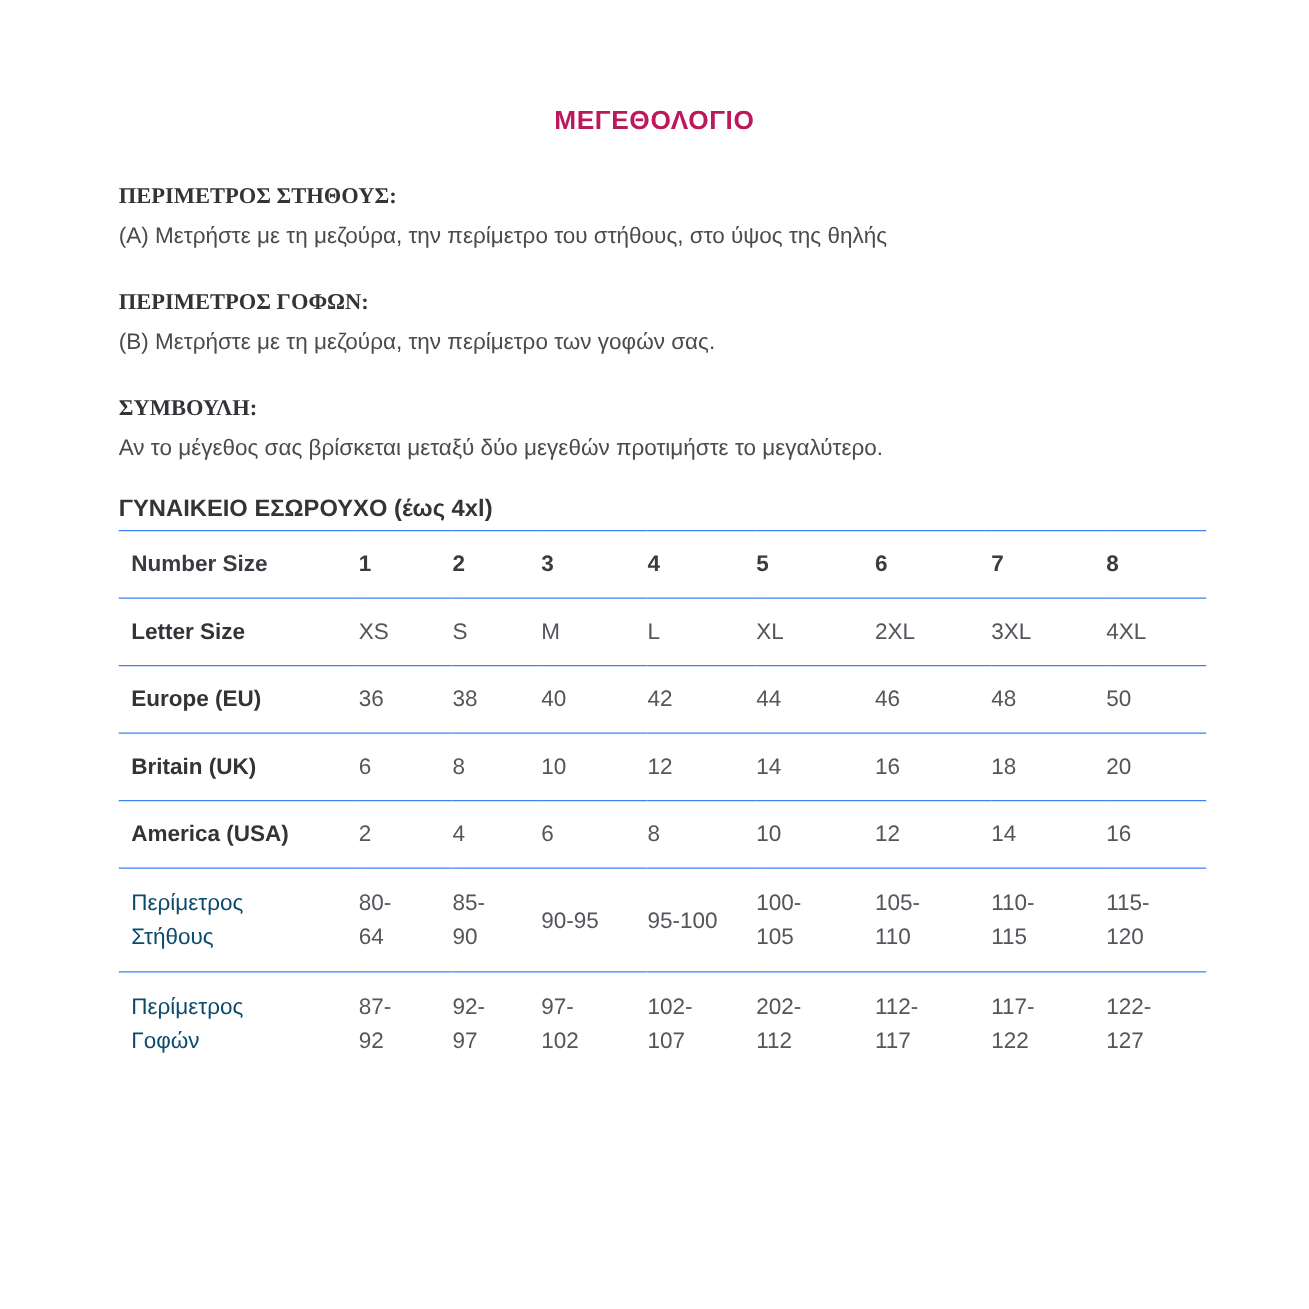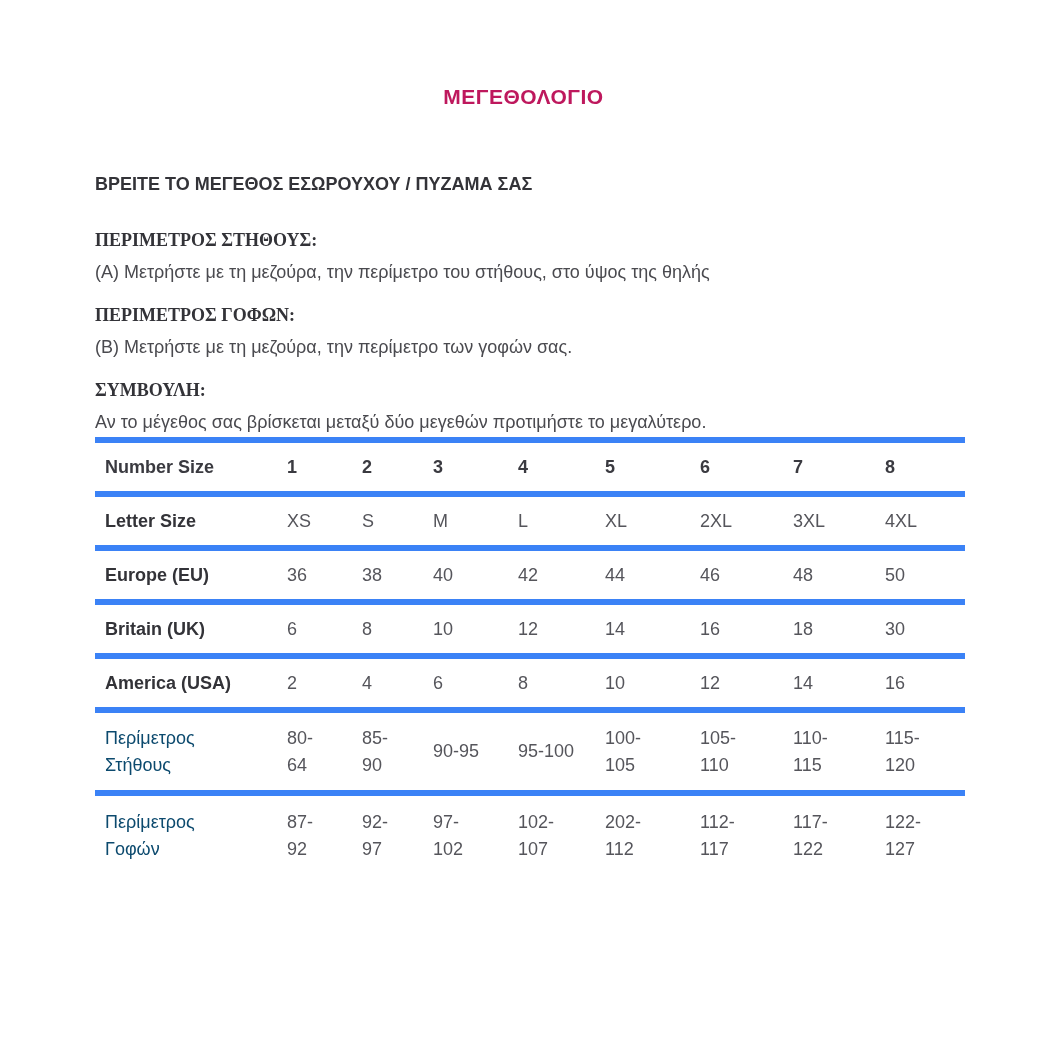--- a/index.html
+++ b/index.html
@@ -27,38 +27,38 @@
   .intro-heading {
     margin-top: 62px;
     font-size: 18px; line-height: 22px;
     font-weight: 700; color: #333338;
   }
   .section-heading {
     margin-top: 34px; margin-bottom: 7px;
     font-size: 18px; line-height: 22px;
     font-weight: 700; color: #333338; font-family: Liberation Serif, serif;
   }
-  .section-heading.tight { margin-top: 17px; }
+  .section-heading.tight { margin-top: 27px; }
   .section-body {
     font-size: 18px; line-height: 29px;
     font-weight: 400; color: #4a4a4f;
   }
 
   .table-heading {
     margin-top: 23px; margin-bottom: 5px;
     font-size: 19px; line-height: 23px;
     font-weight: 700; color: #333338;
   }
 
   table.size-table {
     width: 870px;
     border-collapse: collapse;
     table-layout: fixed;
   }
-  table.size-table tr { border-top: 6px solid #3b82f6; }
+  table.size-table tr { border-top: 1px solid #3b82f6; }
   table.size-table td {
     height: 54px;
     vertical-align: middle;
     font-size: 18px;
     line-height: 1.5;
     color: #55555b;
     white-space: pre-line;
     overflow: hidden;
   }
   table.size-table td.lbl {
@@ -76,31 +76,31 @@
 </style>
 </head>
 <body>
 
 <div class="page">
 
   <h1 class="title">ΜΕΓΕΘΟΛΟΓΙΟ</h1>
 
   <div class="content">
 
-    <h2 class="intro-heading">ΒΡΕΙΤΕ ΤΟ ΜΕΓΕΘΟΣ ΕΣΩΡΟΥΧΟΥ / ΠΥΖΑΜΑ ΣΑΣ</h2>
 
     <h3 class="section-heading">ΠΕΡΙΜΕΤΡΟΣ ΣΤΗΘΟΥΣ:</h3>
     <p class="section-body">(Α) Μετρήστε με τη μεζούρα, την περίμετρο του στήθους, στο ύψος της θηλής</p>
 
     <h3 class="section-heading tight">ΠΕΡΙΜΕΤΡΟΣ ΓΟΦΩΝ:</h3>
     <p class="section-body">(Β) Μετρήστε με τη μεζούρα, την περίμετρο των γοφών σας.</p>
 
     <h3 class="section-heading tight">ΣΥΜΒΟΥΛΗ:</h3>
     <p class="section-body">Αν το μέγεθος σας βρίσκεται μεταξύ δύο μεγεθών προτιμήστε το μεγαλύτερο.</p>
 
+    <h3 class="table-heading">ΓΥΝΑΙΚΕΙΟ ΕΣΩΡΟΥΧΟ (έως 4xl)</h3>
 
     <table class="size-table">
       <colgroup>
         <col style="width:192px">
           <col style="width:75px">
           <col style="width:71px">
         <col style="width:85px">
           <col style="width:87px">
           <col style="width:95px">
         <col style="width:93px">
@@ -143,21 +143,21 @@
         </tr>
         <tr>
           <td class="lbl">Britain (UK)</td>
           <td>6</td>
           <td>8</td>
           <td>10</td>
           <td>12</td>
           <td>14</td>
           <td>16</td>
           <td>18</td>
-          <td>30</td>
+          <td>20</td>
         </tr>
         <tr>
           <td class="lbl">America (USA)</td>
           <td>2</td>
           <td>4</td>
           <td>6</td>
           <td>8</td>
           <td>10</td>
           <td>12</td>
           <td>14</td>

